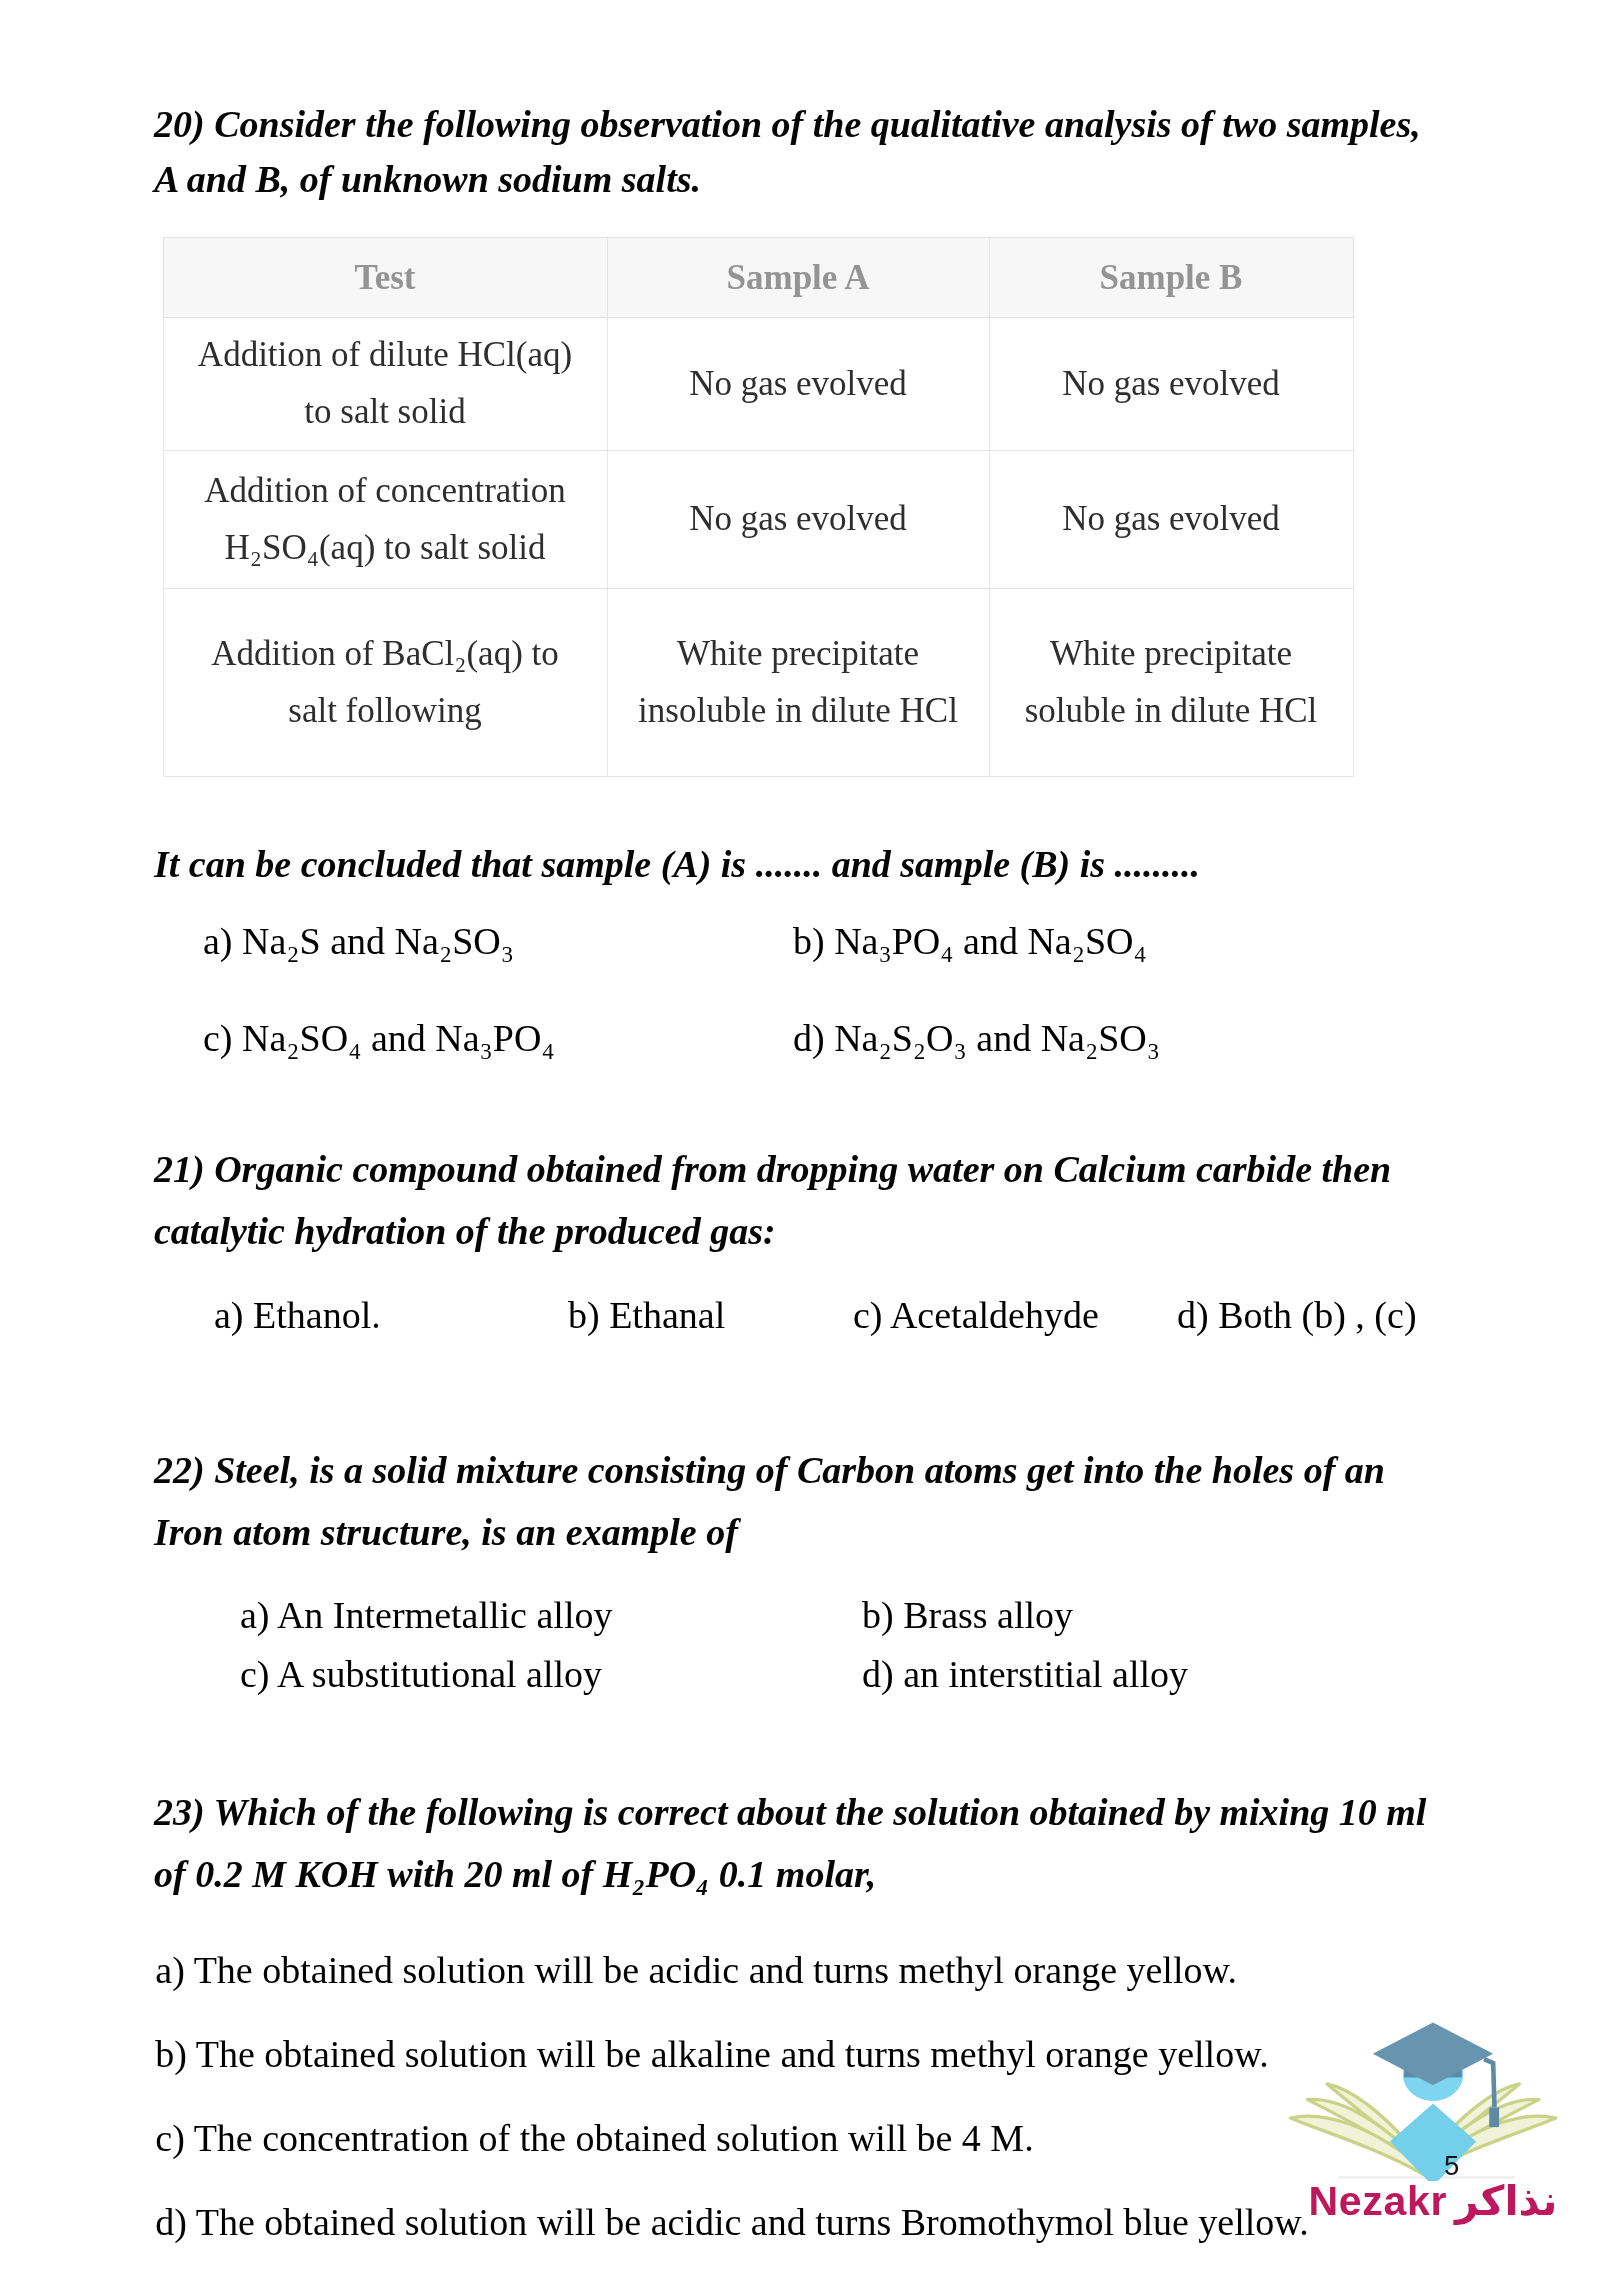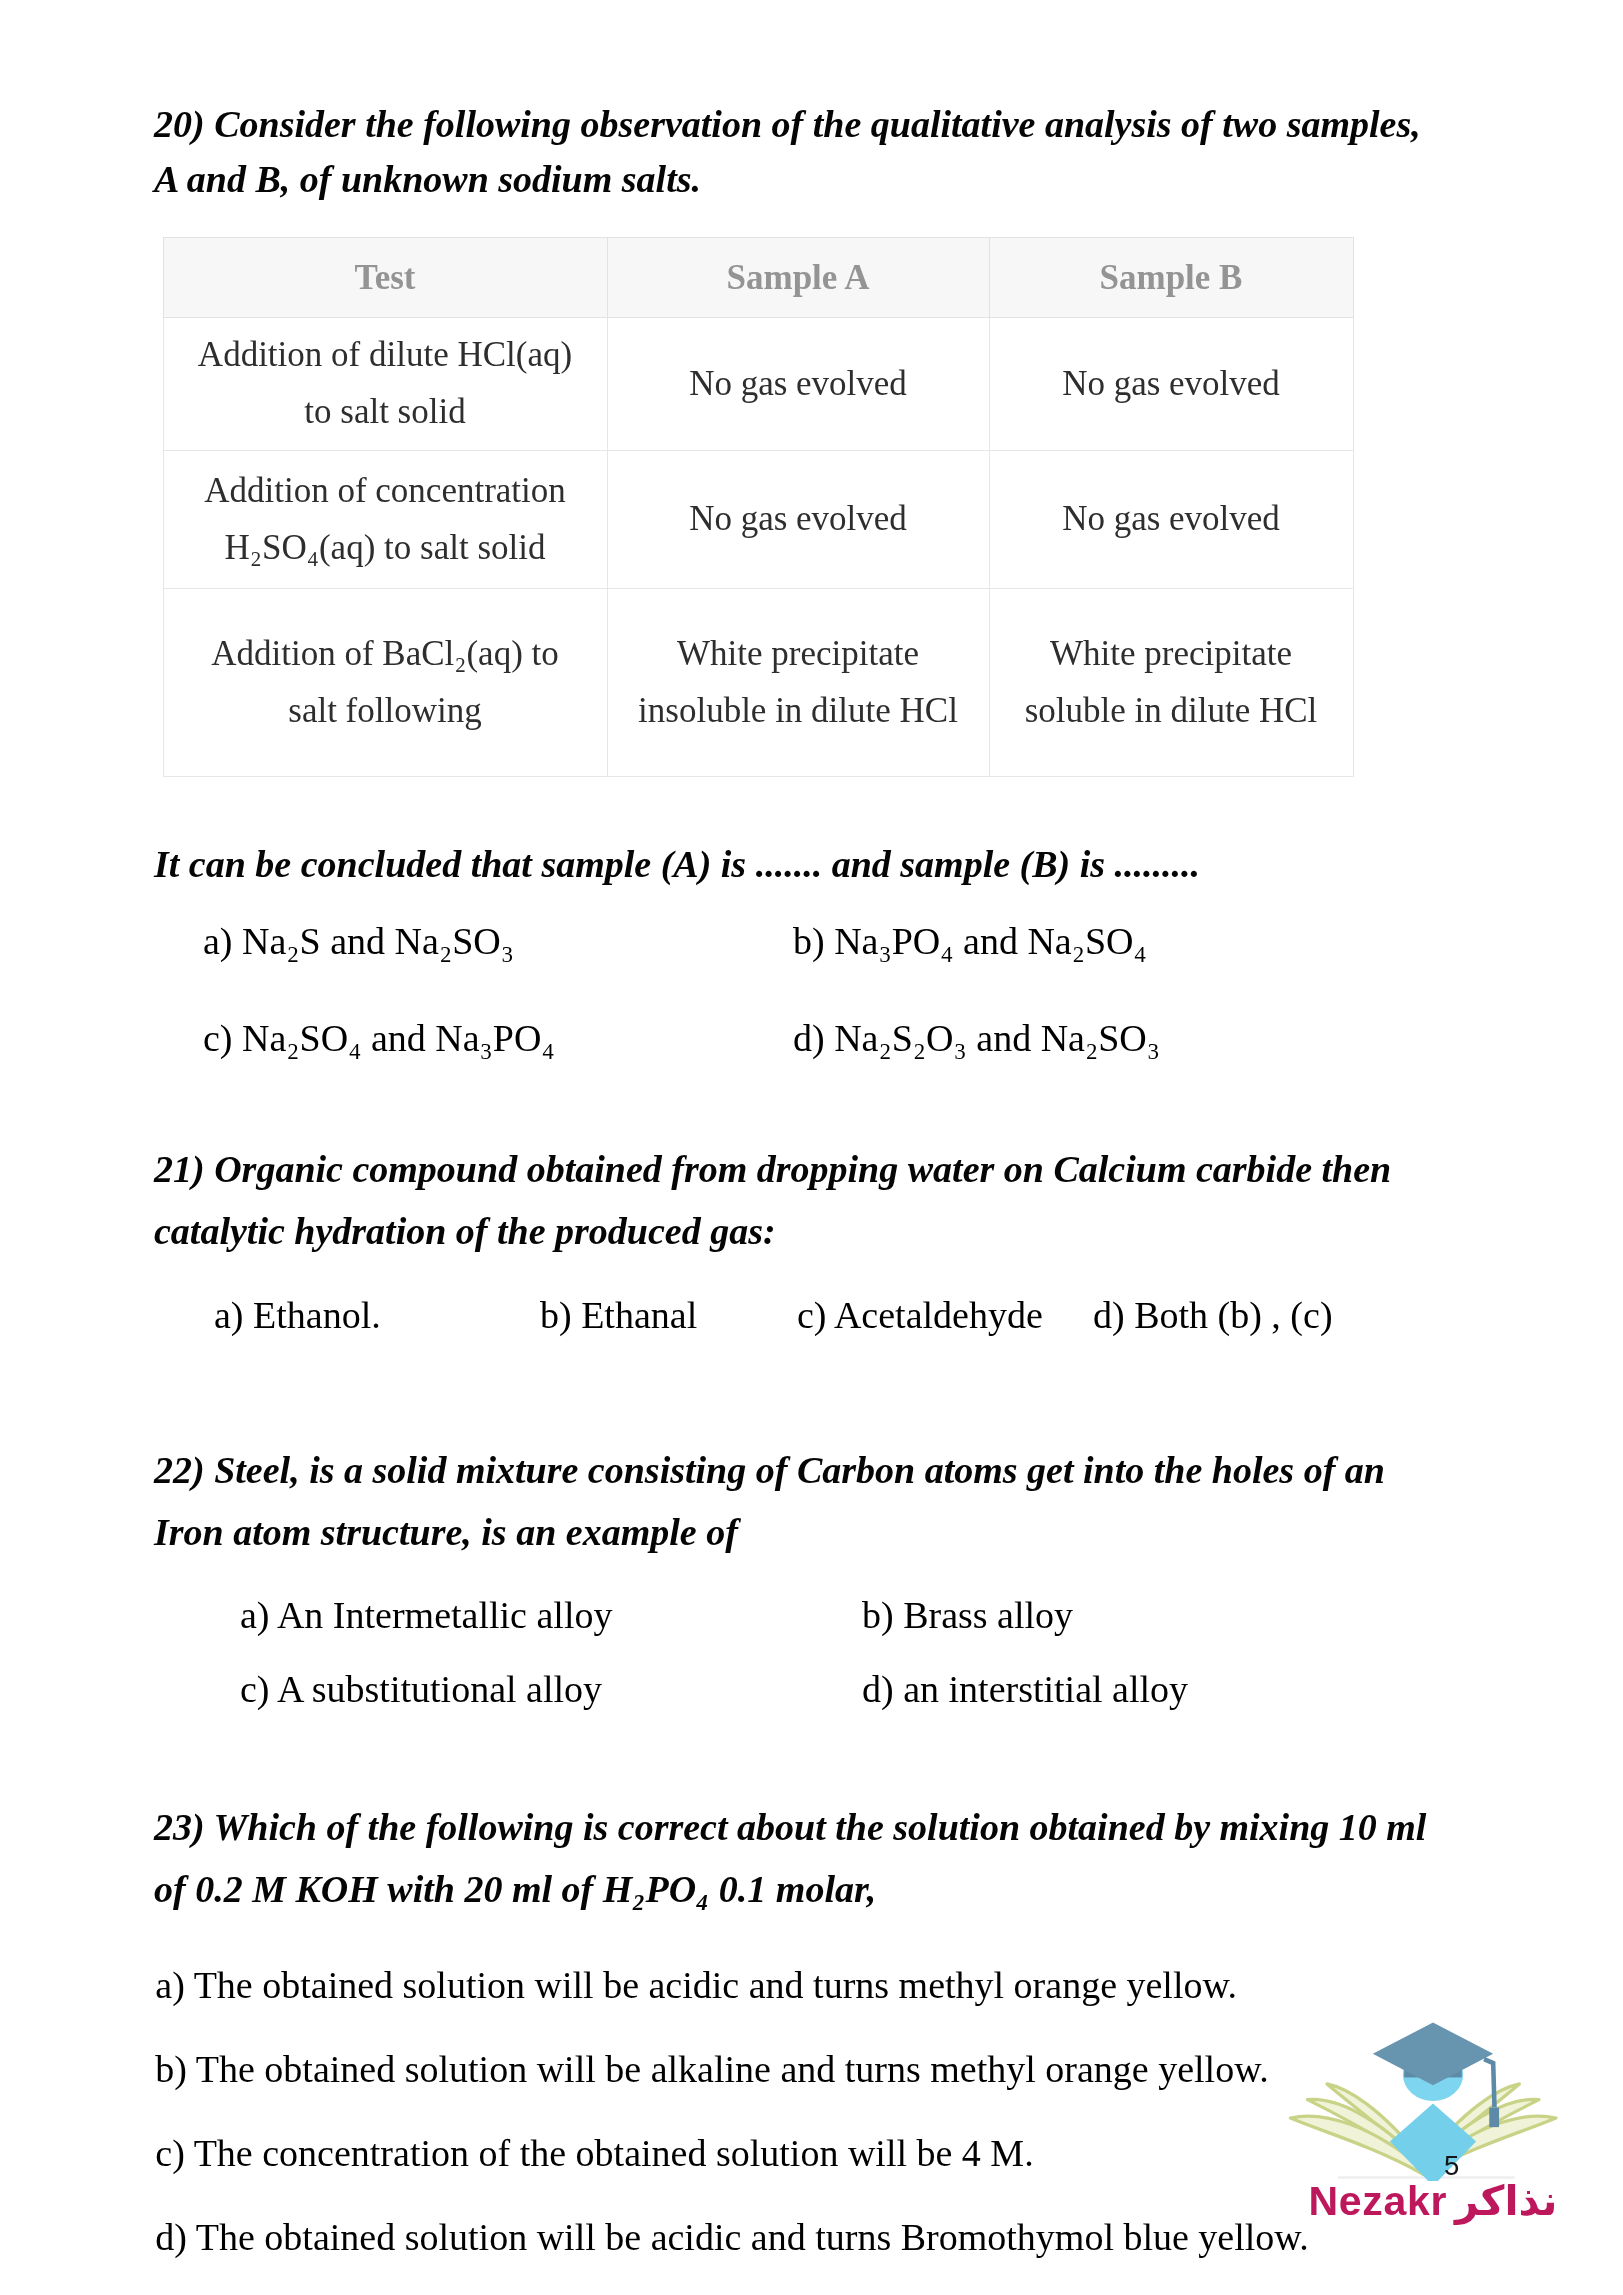--- a/index.html
+++ b/index.html
@@ -42,30 +42,30 @@
 
   
   .conclusion{margin-top:60px;}
   .opt-grid20{margin-top:22px;padding-left:49px;font-size:38px;line-height:1.45;}
   .opt-grid20 .row{display:flex;}
   .opt-grid20 .row + .row{margin-top:42px;}
   .opt-grid20 .cell1{width:590px;flex:0 0 auto;}
 
   
   .q21{margin-top:73px;}
-  .opt-row21{margin-top:26px;padding-left:60px;display:flex;font-size:38px;line-height:1.45;}
+  .opt-row21{margin-top:26px;padding-left:60px;display:flex;font-size:38px;line-height:1.45;gap:28px;}
   .opt-row21 .o1{flex:0 0 326px;}
   .opt-row21 .o2{flex:0 0 257px;}
   .opt-row21 .o3{flex:0 0 296px;}
 
   
   .q22{margin-top:97px;}
   .opt-grid22{margin-top:25px;padding-left:86px;font-size:38px;line-height:1.45;}
   .opt-grid22 .row{display:flex;}
-  .opt-grid22 .row + .row{margin-top:19px;}
+  .opt-grid22 .row + .row{margin-top:4px;}
   .opt-grid22 .cell1{width:622px;flex:0 0 auto;}
 
   
   .q23{margin-top:80px;}
   .opt-list23{margin-top:37px;font-size:38px;line-height:1.45;}
   .opt-list23 .opt{margin:0 0 29px 1.3px;}
 
   
   .logo{position:absolute;left:1276px;top:2017px;width:314px;}
   .logo svg{display:block;}

